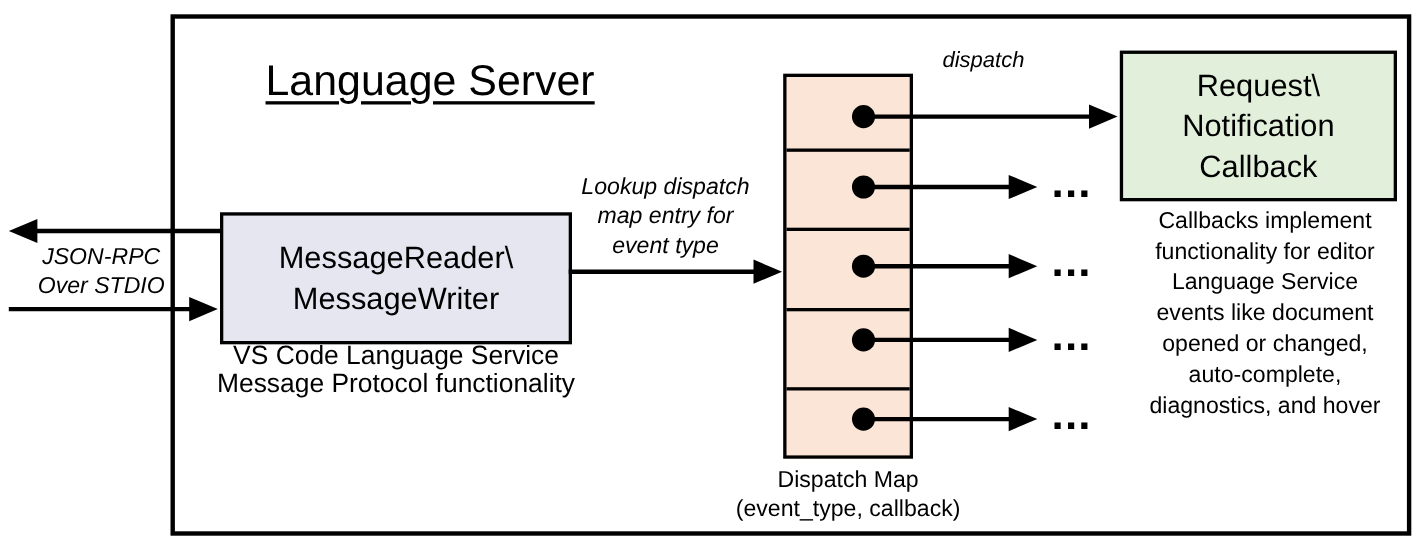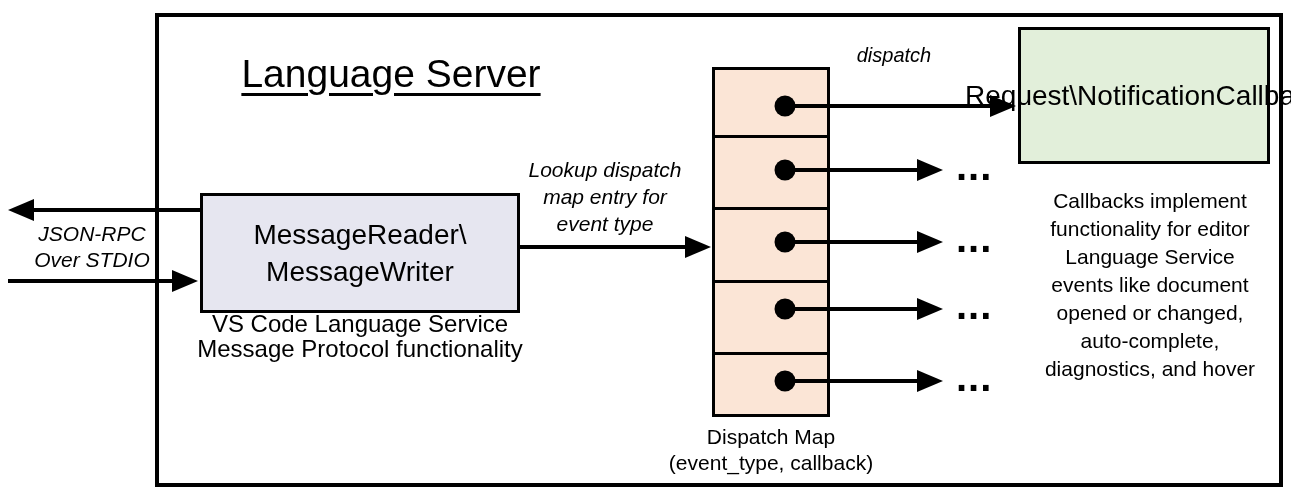--- a/index.html
+++ b/index.html
@@ -107,26 +107,27 @@
     position: absolute;
     left: 824px; top: 42px;
     width: 140px;
     text-align: center;
     font-style: italic;
     font-size: 20px;
     line-height: 26px;
   }
   .callback-box {
     position: absolute;
-    left: 1018px; top: 27px;
+    left: 1018px; top: 46px;
     width: 252px; height: 137px;
     box-sizing: border-box;
     border: 3px solid #000;
     background: var(--callback-box-fill, #e2efda);
     display: flex;
+    flex-direction: column;
     align-items: center;
     justify-content: center;
     font-size: 28px;
     line-height: 37px;
     text-align: center;
   }
   .callback-caption {
     position: absolute;
     left: 1012px; top: 187px;
     width: 276px;

